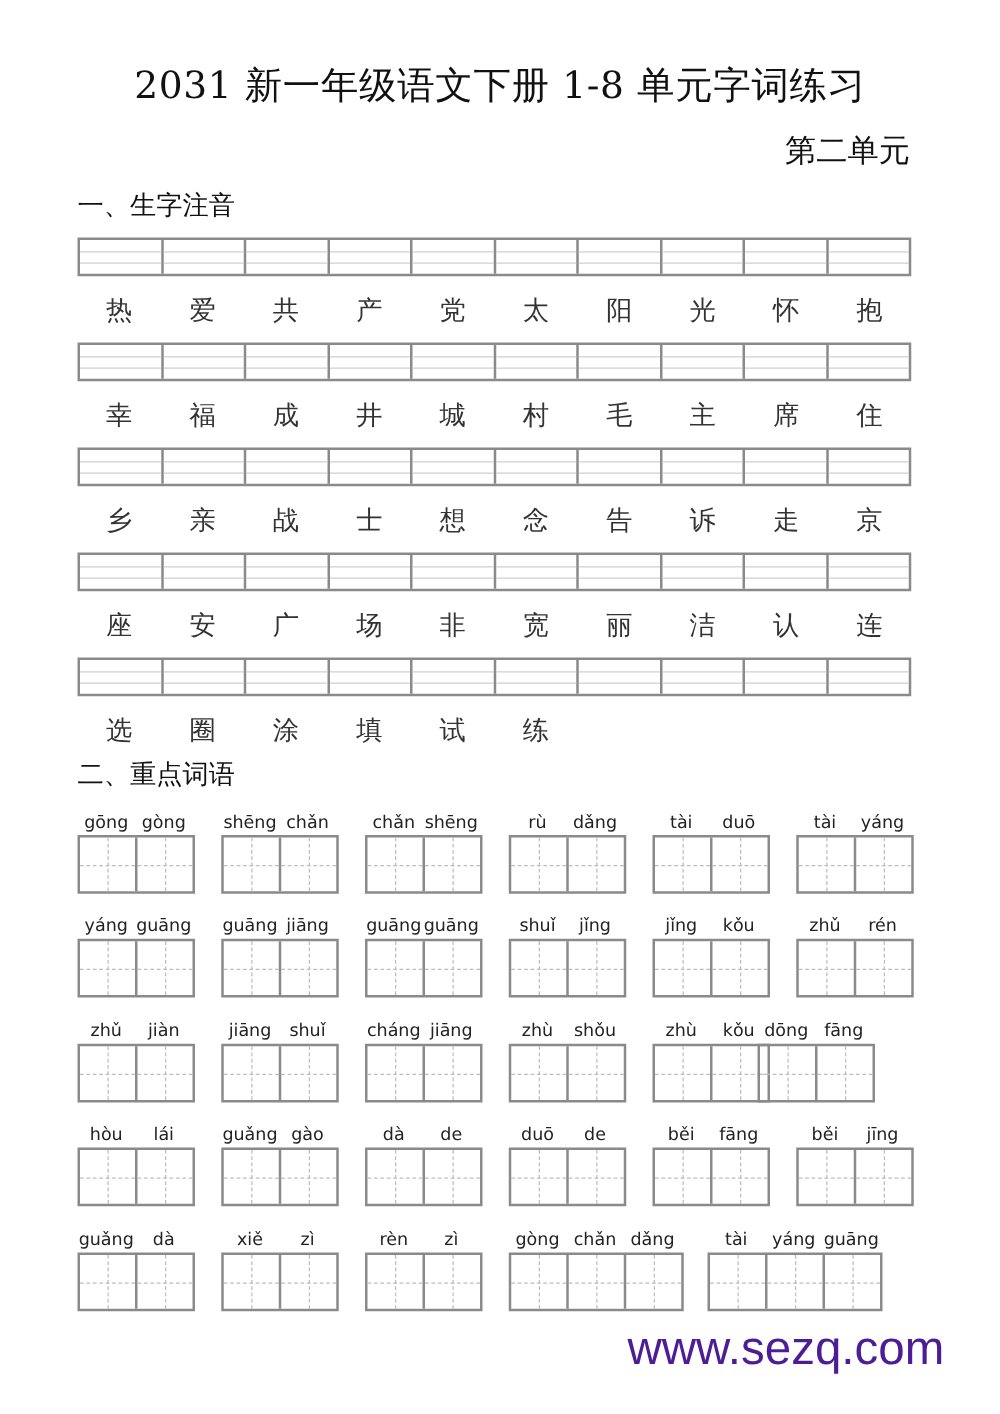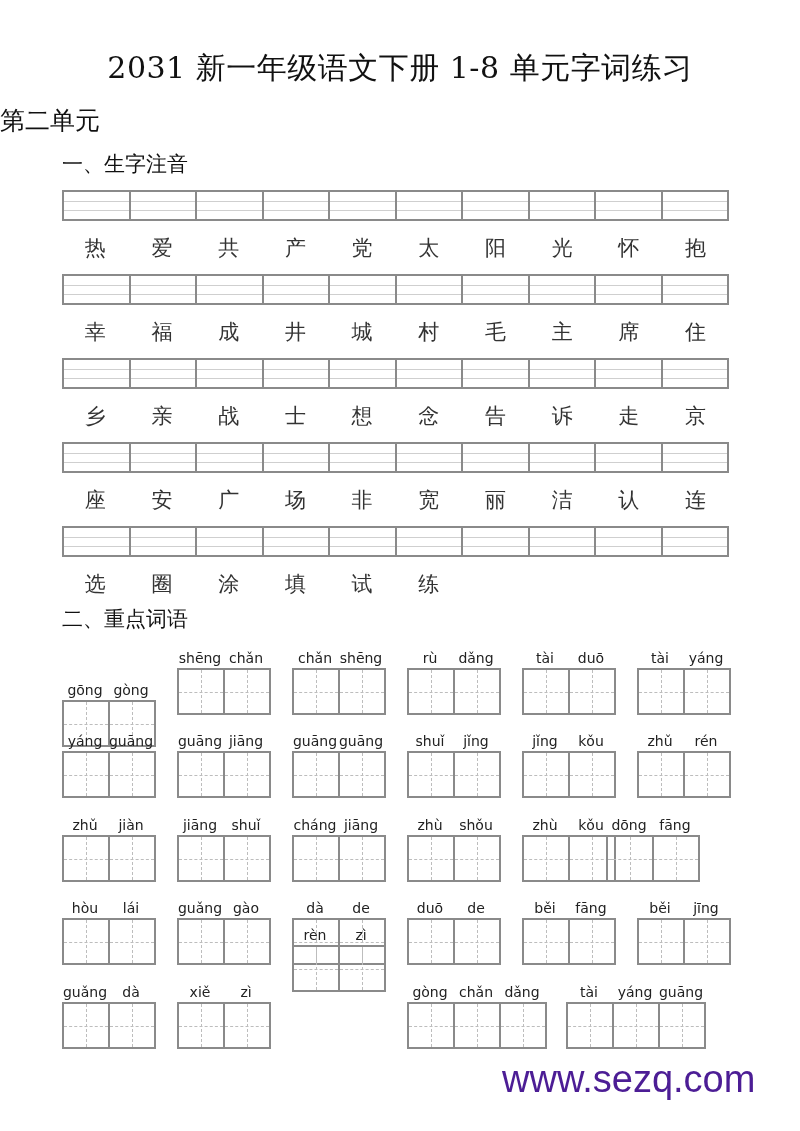--- a/index.html
+++ b/index.html
@@ -1,18 +1,18 @@
 <!DOCTYPE html>
 <html><head>
 <meta charset="utf-8">
 <style>
   html, body { margin: 0; padding: 0; background: #ffffff; }
   body { width: 800px; height: 1131px; position: relative; overflow: hidden; font-family: "DejaVu Serif", serif; color: #111; }
   .title { position: absolute; top: 48px; left: 0; width: 800px; text-align: center; font-family: "DejaVu Serif", serif; font-size: 30px; letter-spacing: 0.5px; }
-  .subtitle { position: absolute; top: 104px; left: 0; width: 728px; text-align: left; font-family: Liberation Serif, serif; font-size: 25px; }
+  .subtitle { position: absolute; top: 104px; left: 0; width: 728px; text-align: right; font-family: Liberation Serif, serif; font-size: 25px; }
   .section-head { position: absolute; left: 62px; font-family: "DejaVu Serif", serif; font-size: 21px; font-weight: normal; }
   .py-row { position: absolute; left: 62px; width: 667px; height: 31px; display: flex; border: 2px solid #8a8a8a; box-sizing: border-box; }
   .py-cell { flex: 1; position: relative; border-right: 2px solid #8a8a8a; }
   .py-cell:last-child { border-right: none; }
   .py-cell::before { content: ""; position: absolute; left: 0; right: 0; top: 9px; border-top: 1px solid #cfcfcf; }
   .py-cell::after { content: ""; position: absolute; left: 0; right: 0; top: 18px; border-top: 1px solid #cfcfcf; }
   .char-row { position: absolute; left: 62px; width: 667px; display: flex; }
   .char { width: 66.7px; text-align: center; font-family: "DejaVu Serif", serif; font-size: 21px; color: #333; }
   .word { position: absolute; }
   .word-py { display: flex; height: 20px; }
@@ -147,21 +147,21 @@
       <span class="char">涂</span>
       <span class="char">填</span>
       <span class="char">试</span>
       <span class="char">练</span>
     </div>
   </div>
 
 <div class="section-head" style="top:605px;">二、重点词语</div>
 
 <div id="sec2">
-    <div class="word" style="left: 62px; top: 680px;">
+    <div class="word" style="left: 62px; top: 648px;">
       <div class="word-py">
         <span>gōng</span>
         <span>gòng</span>
       </div>
       <div class="word-boxes">
         <div class="tz"></div>
         <div class="tz"></div>
       </div>
     </div>
     <div class="word" style="left: 177px; top: 648px;">
@@ -407,21 +407,21 @@
     <div class="word" style="left: 177px; top: 982px;">
       <div class="word-py">
         <span>xiě</span>
         <span>zì</span>
       </div>
       <div class="word-boxes">
         <div class="tz"></div>
         <div class="tz"></div>
       </div>
     </div>
-    <div class="word" style="left: 292px; top: 925px;">
+    <div class="word" style="left: 292px; top: 982px;">
       <div class="word-py">
         <span>rèn</span>
         <span>zì</span>
       </div>
       <div class="word-boxes">
         <div class="tz"></div>
         <div class="tz"></div>
       </div>
     </div>
     <div class="word" style="left: 407px; top: 982px;">

